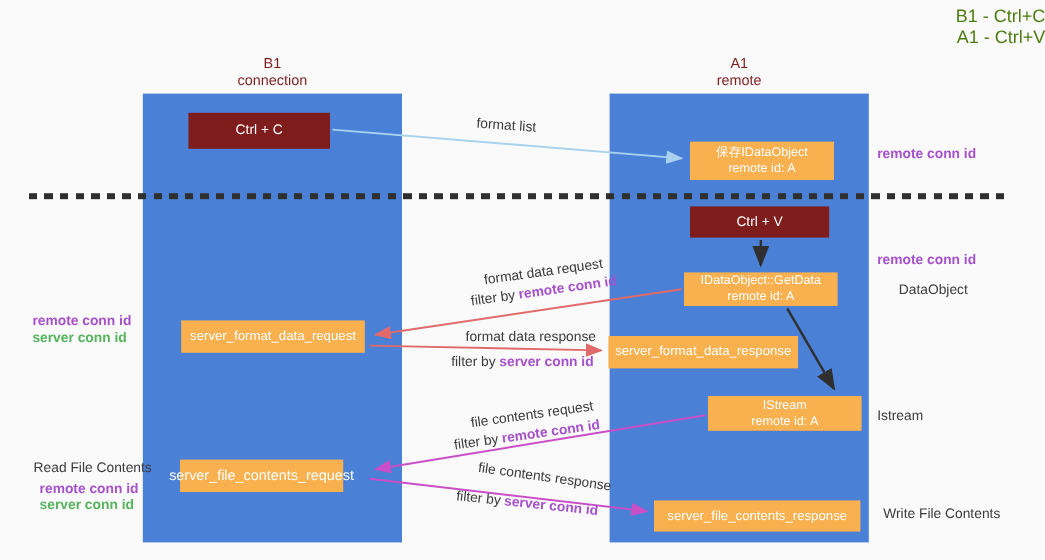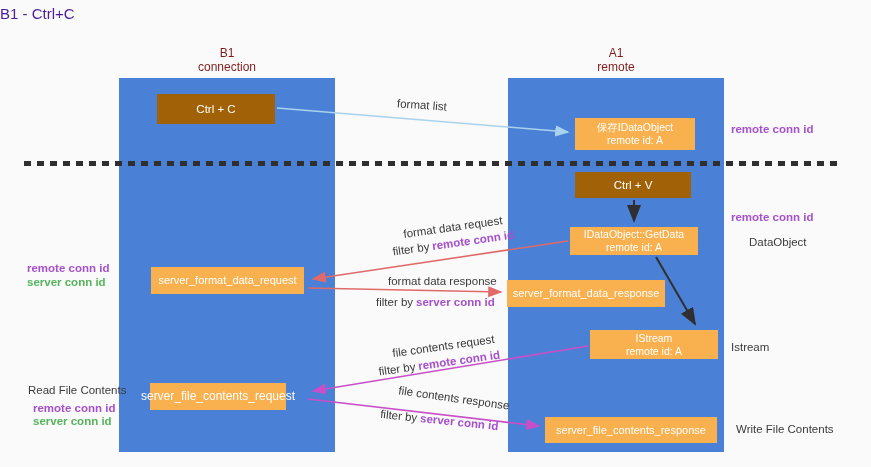--- a/index.html
+++ b/index.html
@@ -2,32 +2,32 @@
 <html><head>
 <meta charset="utf-8">
 <style>
   html,body{margin:0;padding:0;background:#fafafa;}
   #stage{
     position:relative;width:871px;height:467px;background:#fafafa;overflow:hidden;
     font-family:"Liberation Sans","DejaVu Sans",sans-serif;color:#3b3b3b;
   }
   .abs{position:absolute;}
   
-  .title{left:0;top:5px;width:871px;text-align:left;font-size:15px;line-height:18px;color:#4c1d95;}
+  .title{left:0;top:5px;width:871px;text-align:right;font-size:15px;line-height:18px;color:#4d7c0f;}
   
   .col-header{top:46px;width:216px;text-align:center;font-size:12px;line-height:14px;color:#7f1d1d;}
   
   .col{top:78px;width:216px;height:374px;background:#4a81d6;}
   
   .divider{left:24px;top:161px;width:816px;height:5px;
     background:repeating-linear-gradient(90deg,#2f2f2f 0 7px,transparent 7px 13px);}
   
   .node{display:flex;flex-direction:column;align-items:center;justify-content:center;
     color:#fff;text-align:center;line-height:13px;}
-  .node.green{background:#a16207;font-size:11.5px;}
+  .node.green{background:#7f1d1d;font-size:11.5px;}
   .node.orange{background:#f9b04e;font-size:10.5px;}
   
   .flabel{font-size:11.5px;color:#3a3a3a;white-space:nowrap;transform-origin:center;}
   .rot-up{transform:rotate(-8deg);}
   .rot-dn{transform:rotate(8deg);}
   .rot-dn2{transform:rotate(6deg);}
   .rot-blue{transform:rotate(4deg);}
   .key-purple{color:#a650cc;font-weight:bold;margin-left:3px;}
   
   .side{font-size:11.5px;white-space:nowrap;}
@@ -35,20 +35,21 @@
   .green-bold{color:#55b45c;font-weight:bold;}
   svg.overlay{position:absolute;left:0;top:0;width:871px;height:467px;pointer-events:none;}
 </style>
 </head>
 <body>
 
 <div id="stage">
 
   <div class="abs title">
     <div>B1 - Ctrl+C</div>
+    <div>A1 - Ctrl+V</div>
   </div>
 
   <div class="abs col-header" style="left:119px;">
     <div>B1</div>
     <div>connection</div>
   </div>
   <div class="abs col-header" style="left:508px;">
     <div>A1</div>
     <div>remote</div>
   </div>

